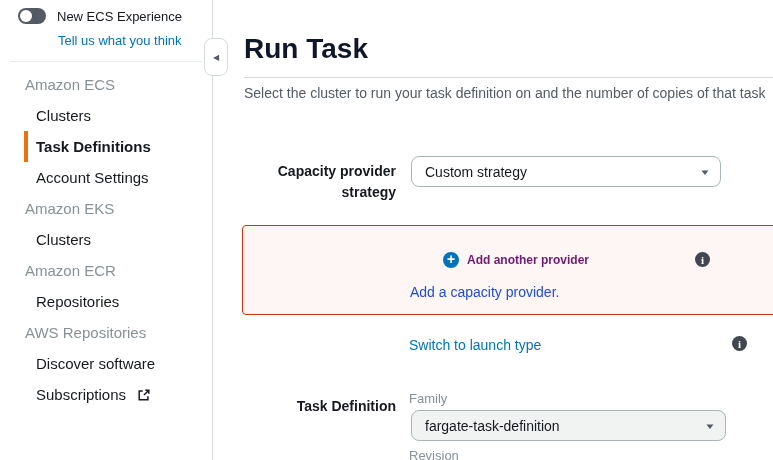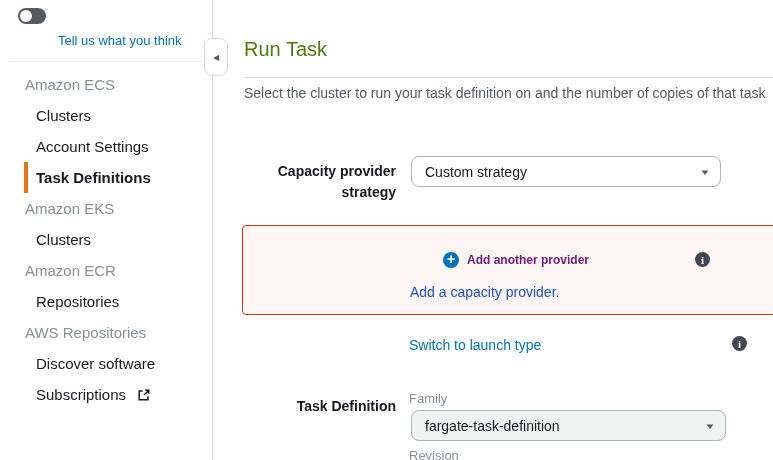--- a/index.html
+++ b/index.html
@@ -27,22 +27,22 @@
   .ext-icon { margin-left:7px; vertical-align:-2px; }
 
   
   .collapse-tab { position:absolute; left:204px; top:38px; width:24px; height:38px;
                   background:#fff; border:1px solid #d5dbdb; border-radius:8px;
                   z-index:5; display:flex; align-items:center; justify-content:center;
                   color:#545b64; font-size:8px; cursor:pointer; }
 
   
   .main { position:absolute; left:213px; top:0; width:700px; height:460px; }
-  .page-title { position:absolute; left:31px; top:32px; font-size:20px;
-                line-height:34px; font-weight:400; color:#4d7c0f; }
+  .page-title { position:absolute; left:31px; top:32px; font-size:28px;
+                line-height:34px; font-weight:700; color:#0f172a; }
   .title-divider { position:absolute; left:31px; top:77px; width:655px;
                    border-top:1px solid #d5dbdb; }
   .page-desc { position:absolute; left:31px; top:85px; font-size:14px;
                color:#545b64; white-space:nowrap; }
 
   .field-label { position:absolute; left:31px; width:152px; text-align:right;
                  font-weight:bold; font-size:14px; line-height:21px; color:#16191f; }
   .cap-label { top:161px; }
   .td-label  { top:396px; }
 
@@ -79,31 +79,32 @@
 </style>
 </head>
 <body>
 
 <div class="sidebar">
 
   <div class="toggle-row">
     <span class="toggle">
       <span class="toggle-knob"></span>
     </span>
+    <span class="toggle-label">New ECS Experience</span>
   </div>
 
   <a class="feedback">Tell us what you think</a>
 
   <div class="side-divider"></div>
 
   <div class="nav">
     <div class="nav-header">Amazon ECS</div>
     <a class="nav-item">Clusters</a>
+    <a class="nav-item active">Task Definitions</a>
     <a class="nav-item">Account Settings</a>
-    <a class="nav-item active">Task Definitions</a>
 
     <div class="nav-header">Amazon EKS</div>
     <a class="nav-item">Clusters</a>
 
     <div class="nav-header">Amazon ECR</div>
     <a class="nav-item">Repositories</a>
 
     <div class="nav-header">AWS Repositories</div>
     <a class="nav-item">Discover software</a>
     <a class="nav-item">

